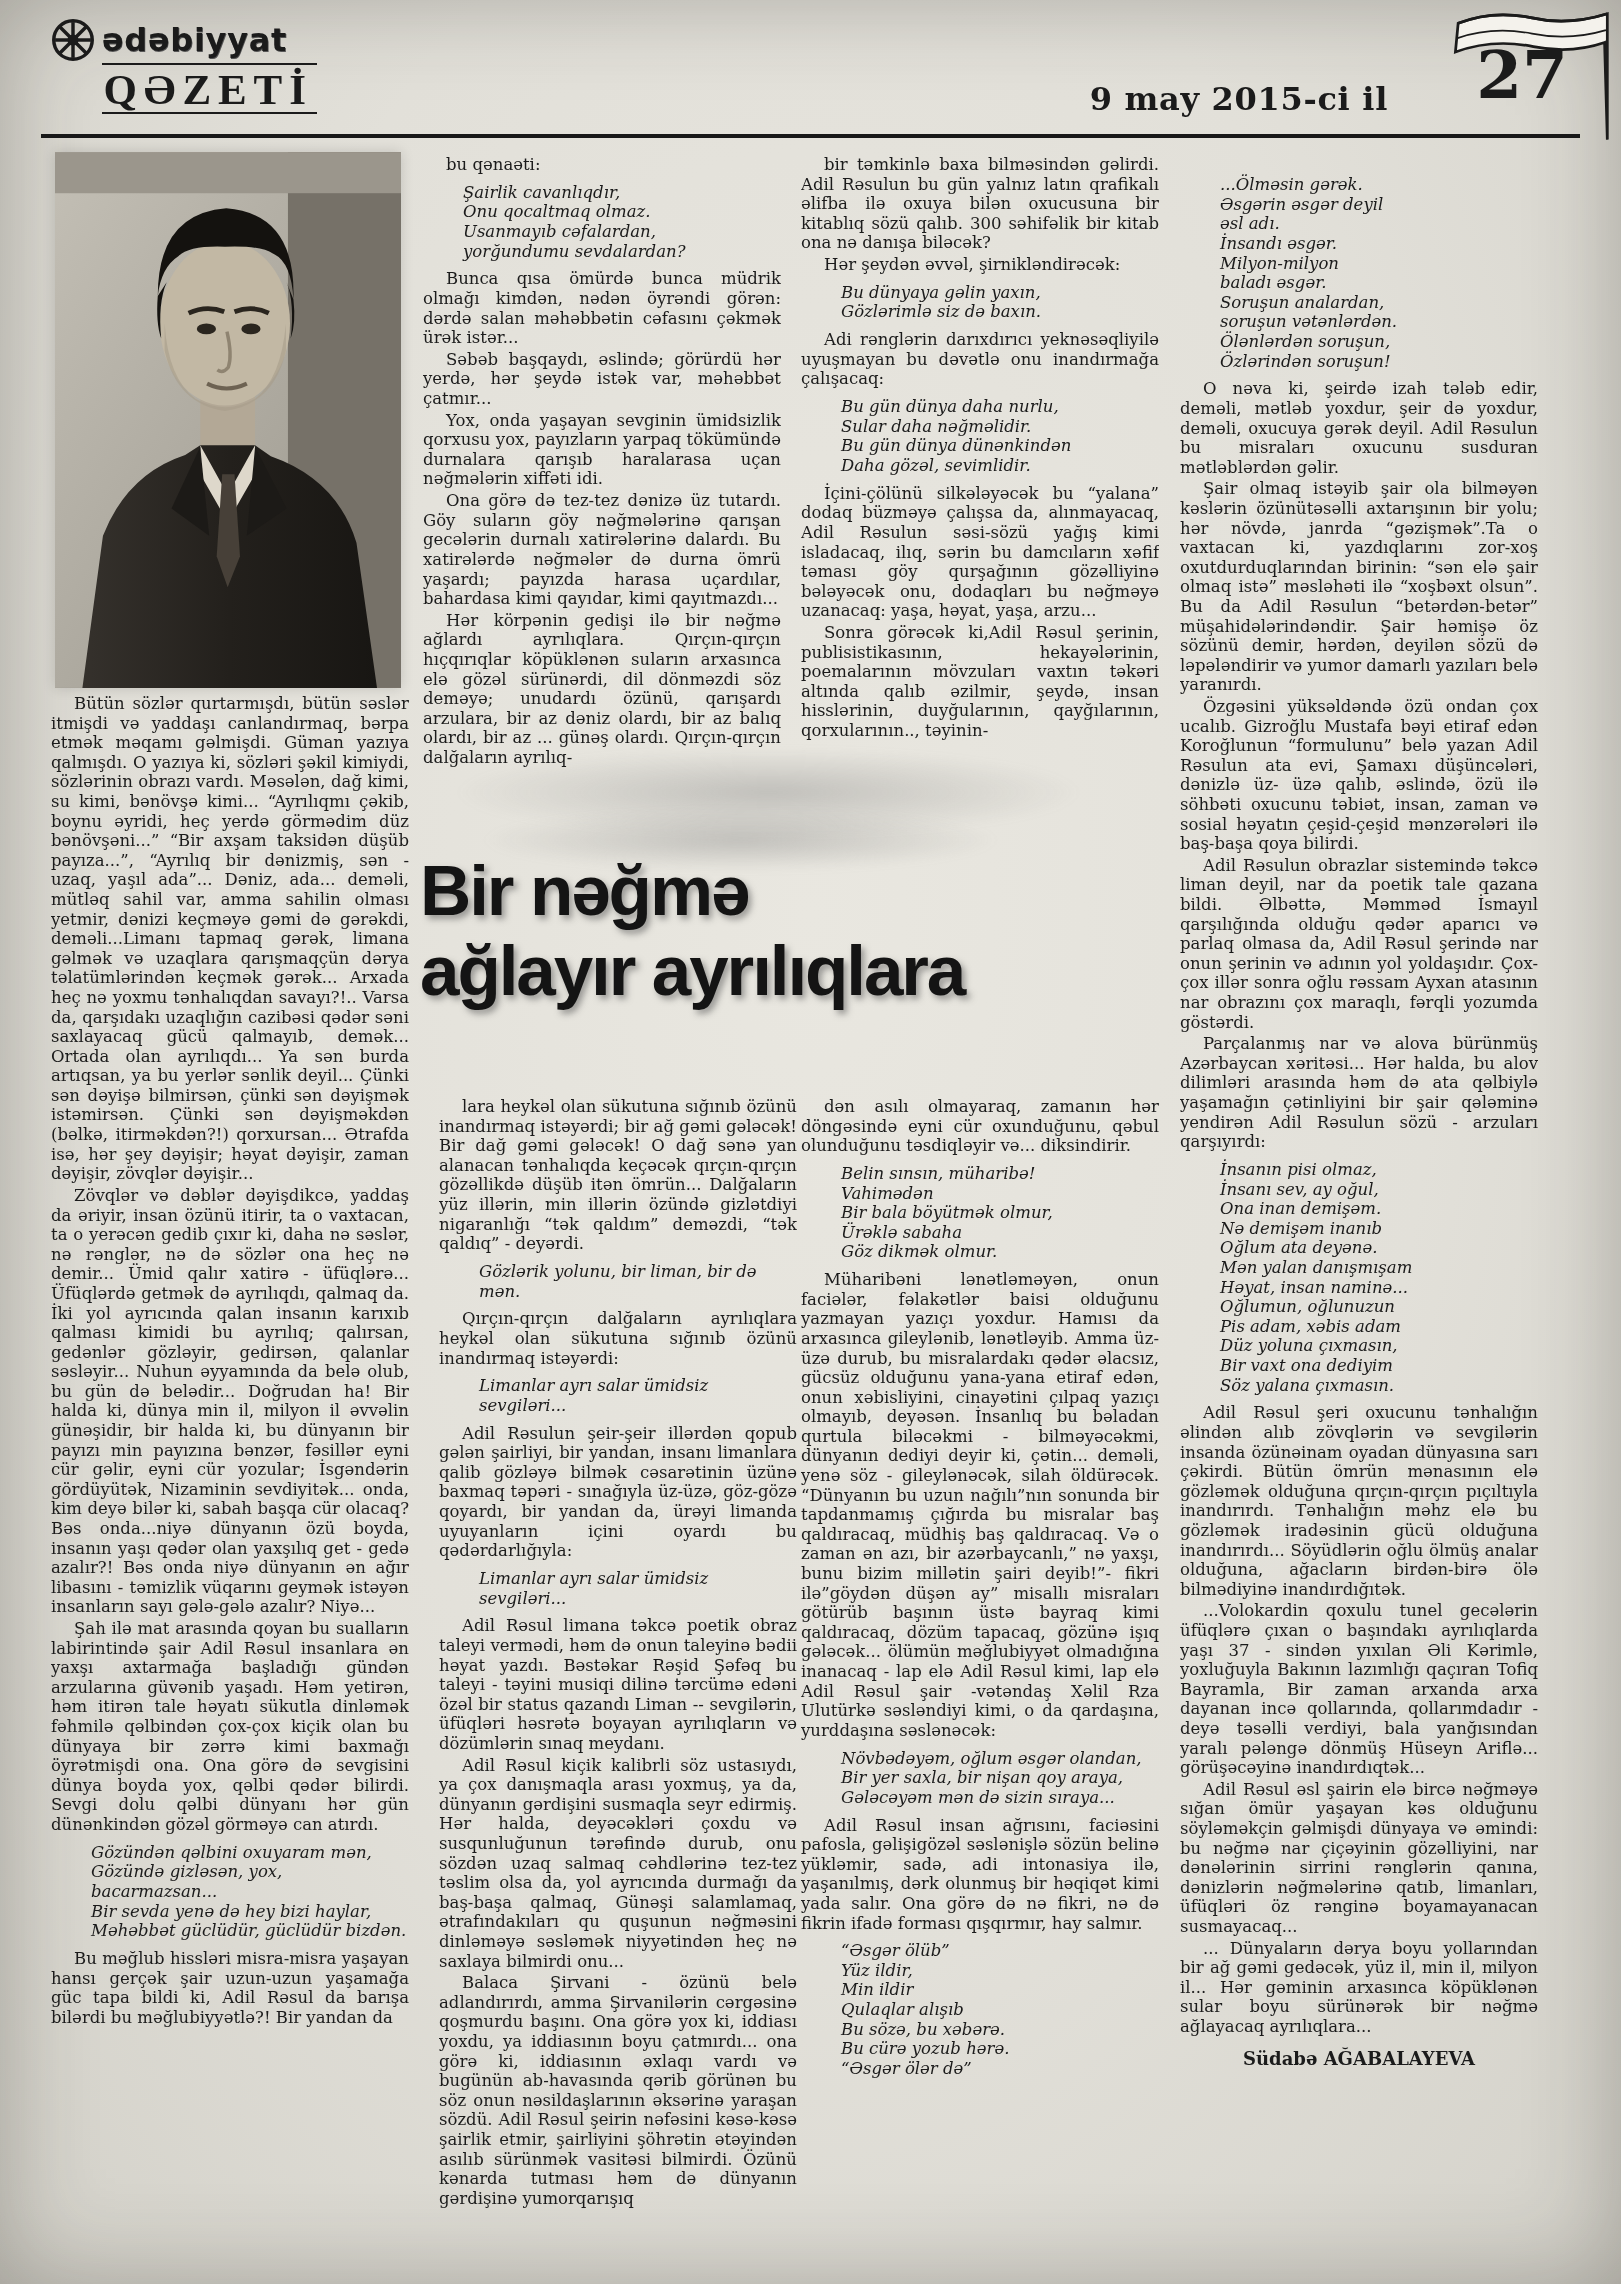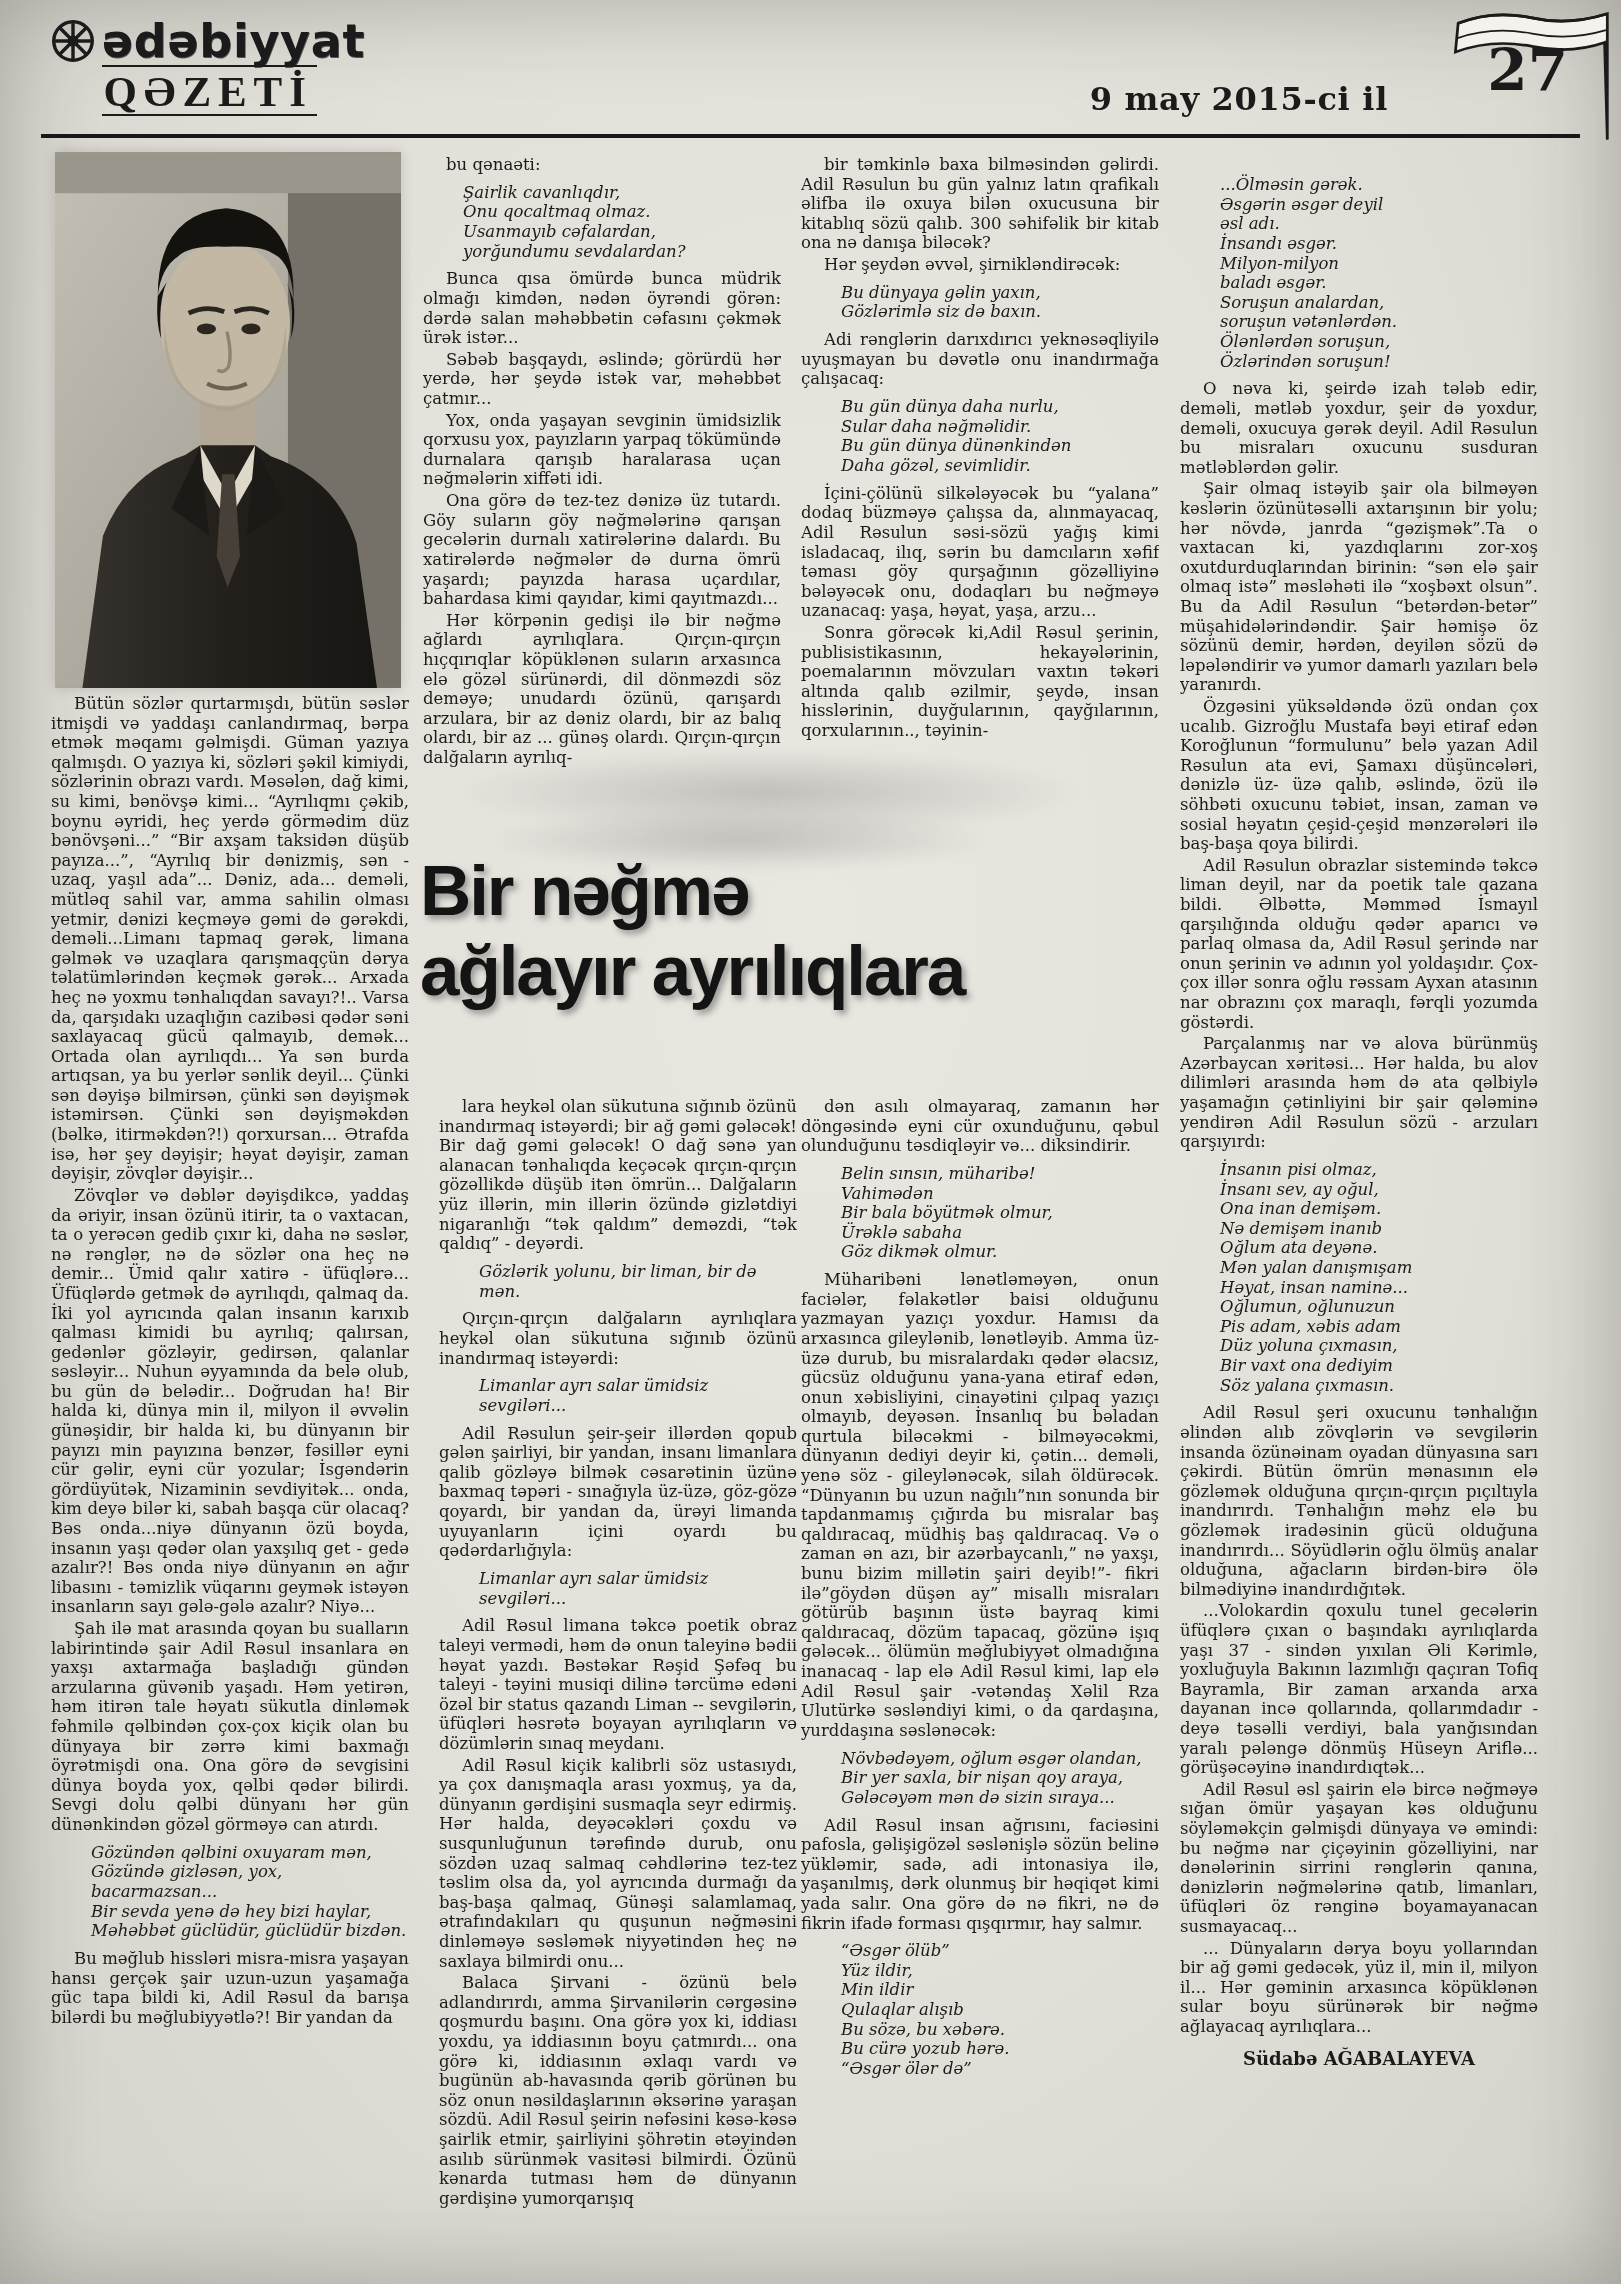--- a/index.html
+++ b/index.html
@@ -11,37 +11,37 @@
     color:#1b1b1b; overflow:hidden;
     box-shadow: inset 0 0 96px rgba(40,35,30,.30);
   }
 
   
   .masthead { position:absolute; left:51px; top:18px; width:357px; }
   .logo-row { display:flex; align-items:center; gap:6.9px; }
   .logo-star { width:44px; height:44px; flex:0 0 auto; }
   .logo-l1 {
     font-family:"DejaVu Sans","Liberation Sans",sans-serif;
-    font-weight:bold; font-size:46px; letter-spacing:0.7px; line-height:1;
+    font-weight:bold; font-size:32px; letter-spacing:0.7px; line-height:1;
     text-shadow:0.7px 0.7px 0 #555;
   }
   .logo-l2 {
     font-family:Liberation Serif, serif;
     font-weight:bold; font-size:43px; letter-spacing:6.9px; line-height:1;
     margin:1.4px 0 0 51px; border-top:2.7px solid #1b1b1b; border-bottom:2.7px solid #1b1b1b;
     padding:2.7px 4.1px 1.4px 1.4px; display:inline-block;
   }
   .issue-date {
     position:absolute; right:233px; top:80px;
     font-size:32px; font-weight:bold; letter-spacing:0.7px;
   }
   .page-corner { position:absolute; right:12.3px; top:11px; width:158px; height:130px; }
   .page-number {
     position:absolute; right:53px; top:36px;
-    font-size:58px; font-weight:bold; font-family:"DejaVu Serif",serif;
+    font-size:66px; font-weight:bold; font-family:"DejaVu Serif",serif;
   }
   .head-rule { position:absolute; left:41px; top:134px; width:1539px; height:4.1px; background:#181818; }
 
   
   .photo {
     position:absolute; left:55px; top:152px; width:346px; height:536px;
     box-shadow: inset 0 0 0 1.4px rgba(90,88,80,.6), 0 0 12.3px rgba(0,0,0,.15);
     overflow:hidden;
   }
   .photo svg { display:block; }

